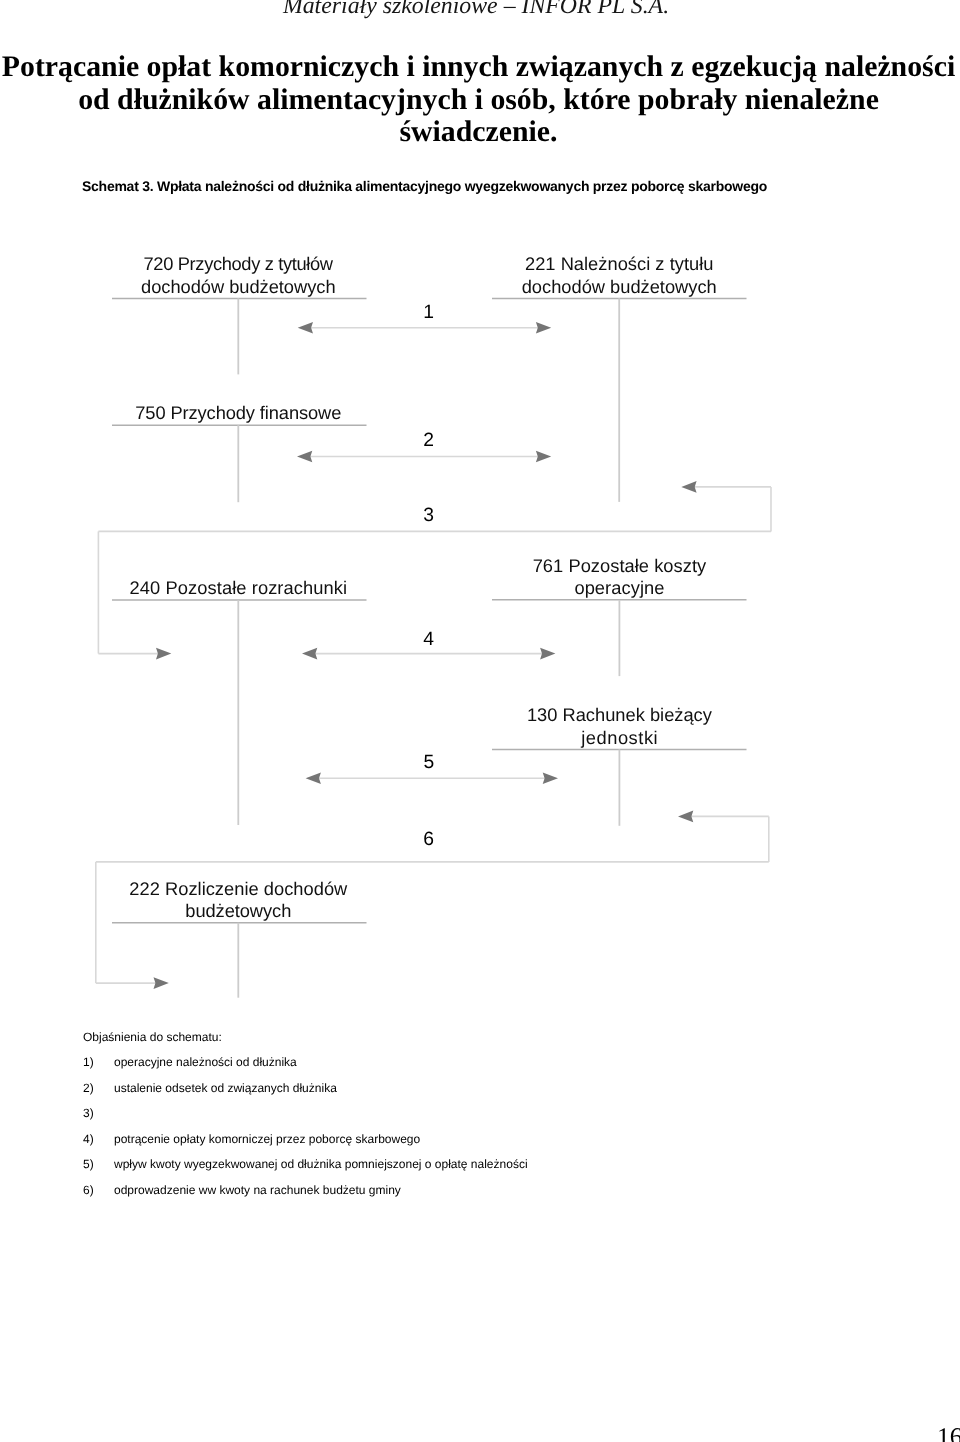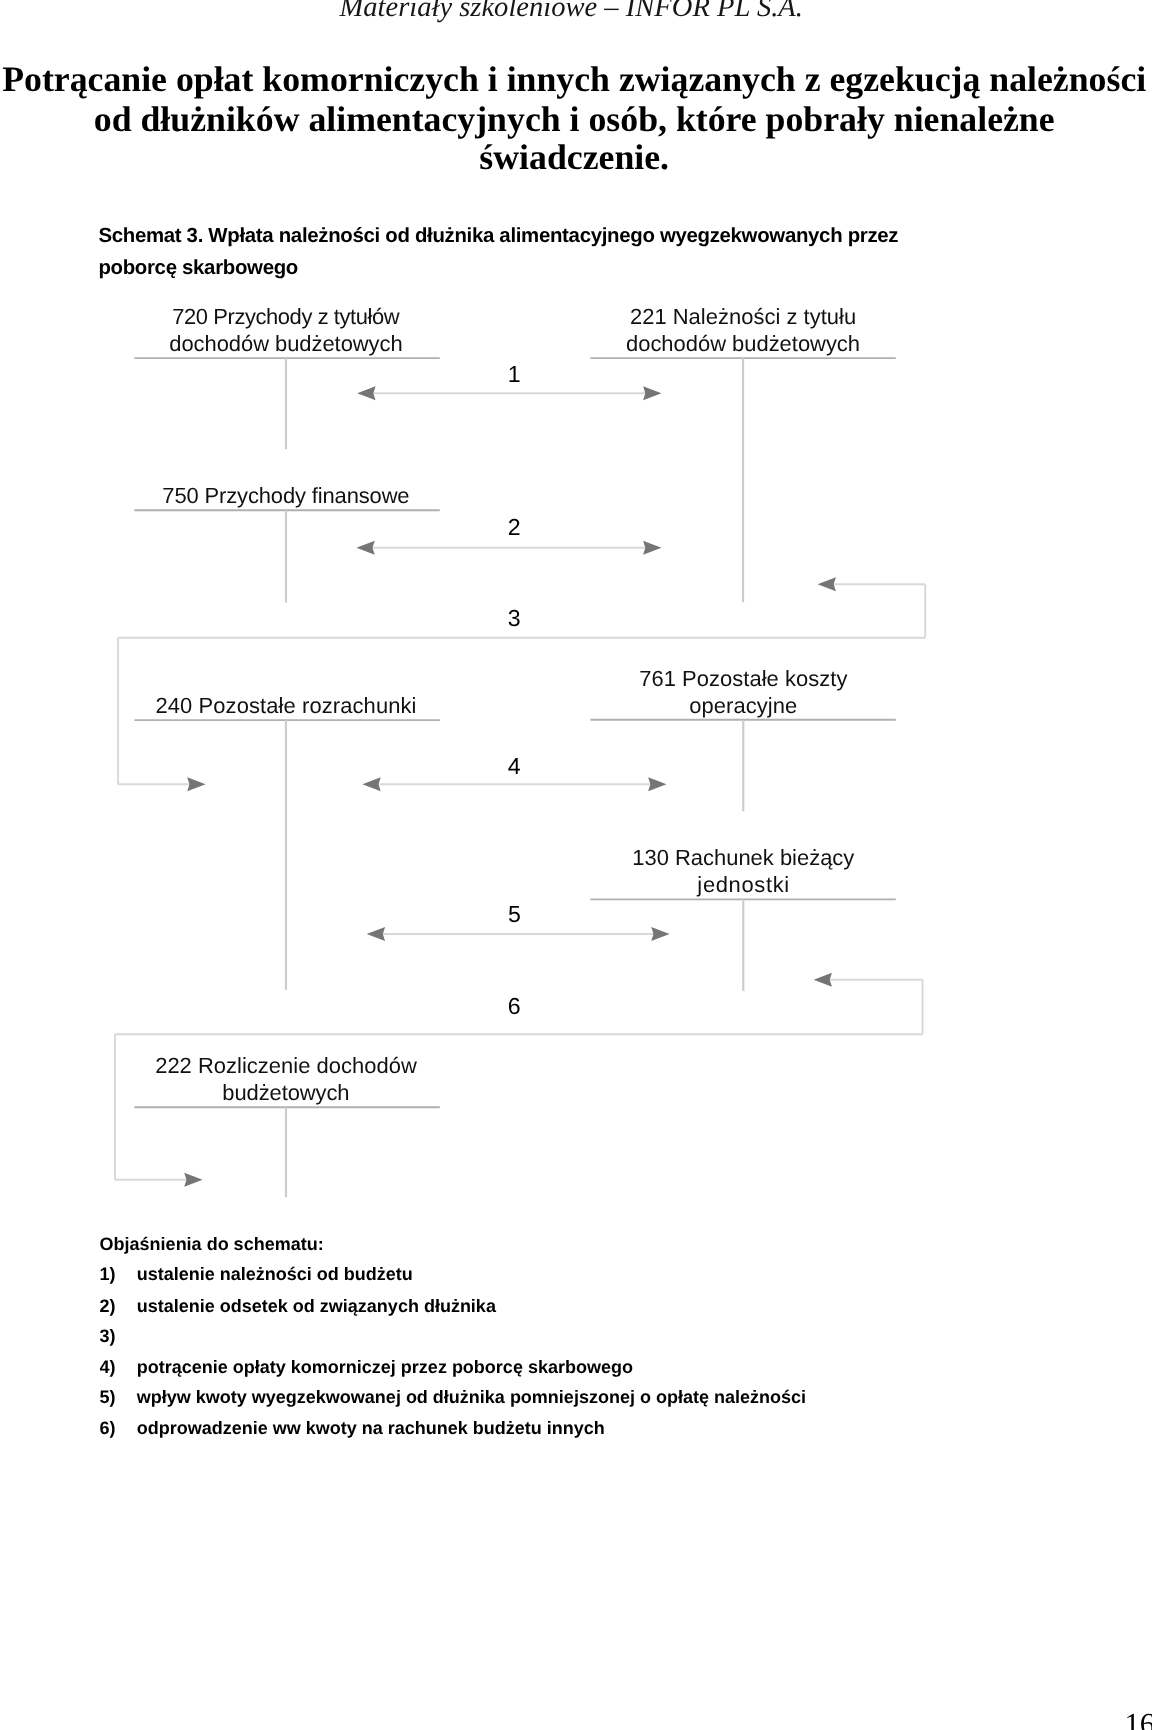--- a/index.html
+++ b/index.html
@@ -6,24 +6,24 @@
   body{width:960px;height:1442px;position:relative;overflow:hidden;
        font-family:"Liberation Sans", sans-serif;color:#000;
        -webkit-font-smoothing:antialiased;text-rendering:geometricPrecision;}
   .abs{position:absolute;transform:translateZ(0);}
   #diagram text{}
   #running-head{left:-8px;right:0;top:-7px;text-align:center;
       font-family:"Liberation Serif", serif;font-style:italic;font-size:23.8px;color:#171717;}
   #doc-title{left:-3px;right:0;top:51px;text-align:center;
       font-family:"Liberation Serif", serif;font-weight:bold;font-size:29.8px;
       line-height:32.7px;color:#000;}
-  #scheme-caption{left:82px;width:730px;top:184px;
-      font-weight:bold;font-size:17px;line-height:25.5px;letter-spacing:-0.26px;}
+  #scheme-caption{left:82px;width:730px;top:174px;
+      font-weight:bold;font-size:14px;line-height:25.5px;letter-spacing:-0.26px;}
   #diagram{left:0;top:0;}
-  #legend{left:83px;top:1025px;font-size:15px;line-height:25.45px;font-weight:bold;}
+  #legend{left:83px;top:1025px;font-size:12px;line-height:25.45px;}
   #legend .row{display:flex;white-space:nowrap;}
   #legend .num{width:31px;flex:none;}
   #page-number{left:937px;top:1422px;font-family:"Liberation Serif", serif;font-size:25.5px;}
 </style>
 </head>
 <body>
 
 <div class="abs" id="running-head">Materiały szkoleniowe – INFOR PL S.A.</div>
 <div class="abs" id="doc-title">
     <div>Potrącanie opłat komorniczych i innych związanych z egzekucją należności</div>
@@ -104,36 +104,36 @@
     <line x1="684" y1="816.4" x2="768.8" y2="816.4" stroke="#d8d8d8" stroke-width="1.6"></line>
     <polygon points="678.00,816.40 693.30,810.60 691.40,816.40 693.30,822.20" fill="#757575"></polygon>
     <polygon points="168.80,983.10 153.50,977.30 155.40,983.10 153.50,988.90" fill="#757575"></polygon>
     <text x="428.5" y="844.9" text-anchor="middle" font-family="&quot;Liberation Sans&quot;, sans-serif" font-size="19.3" fill="#000">6</text>
   </svg>
 
 <div class="abs" id="legend">
     <div class="row">Objaśnienia do schematu:</div>
     <div class="row">
       <div class="num">1)</div>
-      <div>ustalenie należności od budżetu</div>
+      <div>operacyjne należności od dłużnika</div>
     </div>
     <div class="row">
       <div class="num">2)</div>
       <div>ustalenie odsetek od związanych dłużnika</div>
     </div>
     <div class="row">
       <div class="num">3)</div>
     </div>
     <div class="row">
       <div class="num">4)</div>
       <div>potrącenie opłaty komorniczej przez poborcę skarbowego</div>
     </div>
     <div class="row">
       <div class="num">5)</div>
       <div>wpływ kwoty wyegzekwowanej od dłużnika pomniejszonej o opłatę należności</div>
     </div>
     <div class="row">
       <div class="num">6)</div>
-      <div>odprowadzenie ww kwoty na rachunek budżetu innych</div>
+      <div>odprowadzenie ww kwoty na rachunek budżetu gminy</div>
     </div>
   </div>
 
 <div class="abs" id="page-number">16</div>
 
 </body></html>

